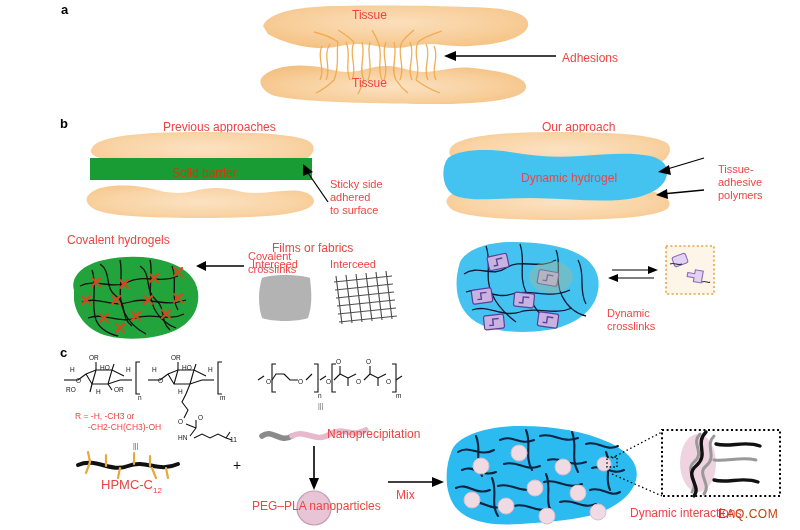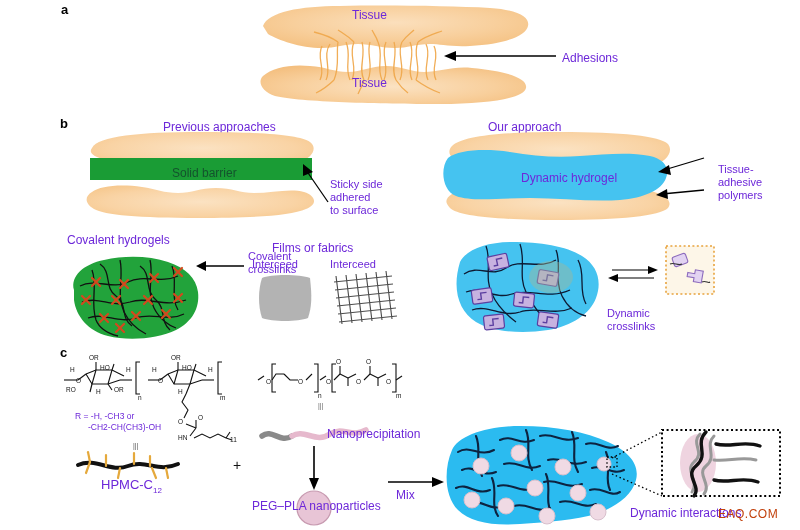--- a/index.html
+++ b/index.html
@@ -1,19 +1,19 @@
 <!DOCTYPE html>
 <html><head>
 <meta charset="utf-8">
 <style>
   html,body{margin:0;padding:0;background:#ffffff;}
   body{width:800px;height:530px;position:relative;overflow:hidden;
        font-family:"Liberation Sans","DejaVu Sans",sans-serif;color:#000;}
   .fig{position:absolute;left:0;top:0;width:800px;height:530px;}
-  .lbl{position:absolute;font-size:11px;line-height:13px;color:#6d28d9;white-space:pre;}
+  .lbl{position:absolute;font-size:11px;line-height:13px;color:#ef4444;white-space:pre;}
   .panel-letter{position:absolute;font-size:13px;font-weight:bold;color:#000;}
   .ctr{text-align:center;}
   svg{overflow:visible;}
   .wm{position:absolute;font-size:12px;color:#c2410c;letter-spacing:.5px;
       font-family:"Liberation Sans",sans-serif;}
   .sub{font-size:8px;vertical-align:sub;}
 </style>
 </head>
 <body>
 
@@ -77,21 +77,21 @@
     </g>
   </svg>
 
   <div class="lbl" style="left:352px;top:9px;font-size:12px;">Tissue</div>
   <div class="lbl" style="left:352px;top:77px;font-size:12px;">Tissue</div>
   <div class="lbl" style="left:562px;top:52px;font-size:12px;">Adhesions</div>
 
   <div class="panel-letter" style="left:60px;top:116px;">b</div>
 
   <div class="lbl" style="left:163px;top:121px;font-size:12px;">Previous approaches</div>
-  <div class="lbl" style="left:488px;top:121px;font-size:12px;">Our approach</div>
+  <div class="lbl" style="left:542px;top:121px;font-size:12px;">Our approach</div>
 
   <svg width="800" height="230" style="position:absolute;left:0;top:110px;">
     <defs>
       <radialGradient id="tissB1" cx="50%" cy="45%" r="70%">
         <stop offset="0%" stop-color="#fbe2c2"></stop>
           <stop offset="60%" stop-color="#f9d3a4"></stop>
           <stop offset="100%" stop-color="#f5c384"></stop>
       </radialGradient>
       <radialGradient id="tissB2" cx="50%" cy="50%" r="70%">
         <stop offset="0%" stop-color="#fbe2c2"></stop>
@@ -280,21 +280,21 @@
         <rect x="-7" y="-5" width="14" height="10" rx="2" fill="#e2d3f2" stroke="#8c6bbd" stroke-width="1.1"></rect>
       </g>
       <path d="M670,154 C674,152 678,156 682,154" fill="none" stroke="#333" stroke-width="1.1"></path>
       <g transform="translate(696,168) rotate(10)">
         <path d="M-9,-4 L-2,-4 L-2,-8 L6,-8 L6,4 L-2,4 L-2,0 L-9,0 Z" fill="#e2d3f2" stroke="#8c6bbd" stroke-width="1.1"></path>
       </g>
       <path d="M702,172 C706,170 708,174 710,172" fill="none" stroke="#333" stroke-width="1.1"></path>
     </g>
   </svg>
 
-  <div class="lbl" style="left:172px;top:167px;font-size:12px;color:#14532d;">Solid barrier</div>
+  <div class="lbl" style="left:172px;top:167px;font-size:12px;color:#c2410c;">Solid barrier</div>
   <div class="lbl ctr" style="left:330px;top:178px;width:80px;text-align:left;">Sticky side
 adhered
 to surface</div>
   <div class="lbl" style="left:521px;top:172px;font-size:12px;">Dynamic hydrogel</div>
   <div class="lbl" style="left:718px;top:163px;">Tissue-
 adhesive
 polymers</div>
   <div class="lbl" style="left:67px;top:234px;font-size:12px;">Covalent hydrogels</div>
   <div class="lbl" style="left:248px;top:250px;">Covalent
 crosslinks</div>

